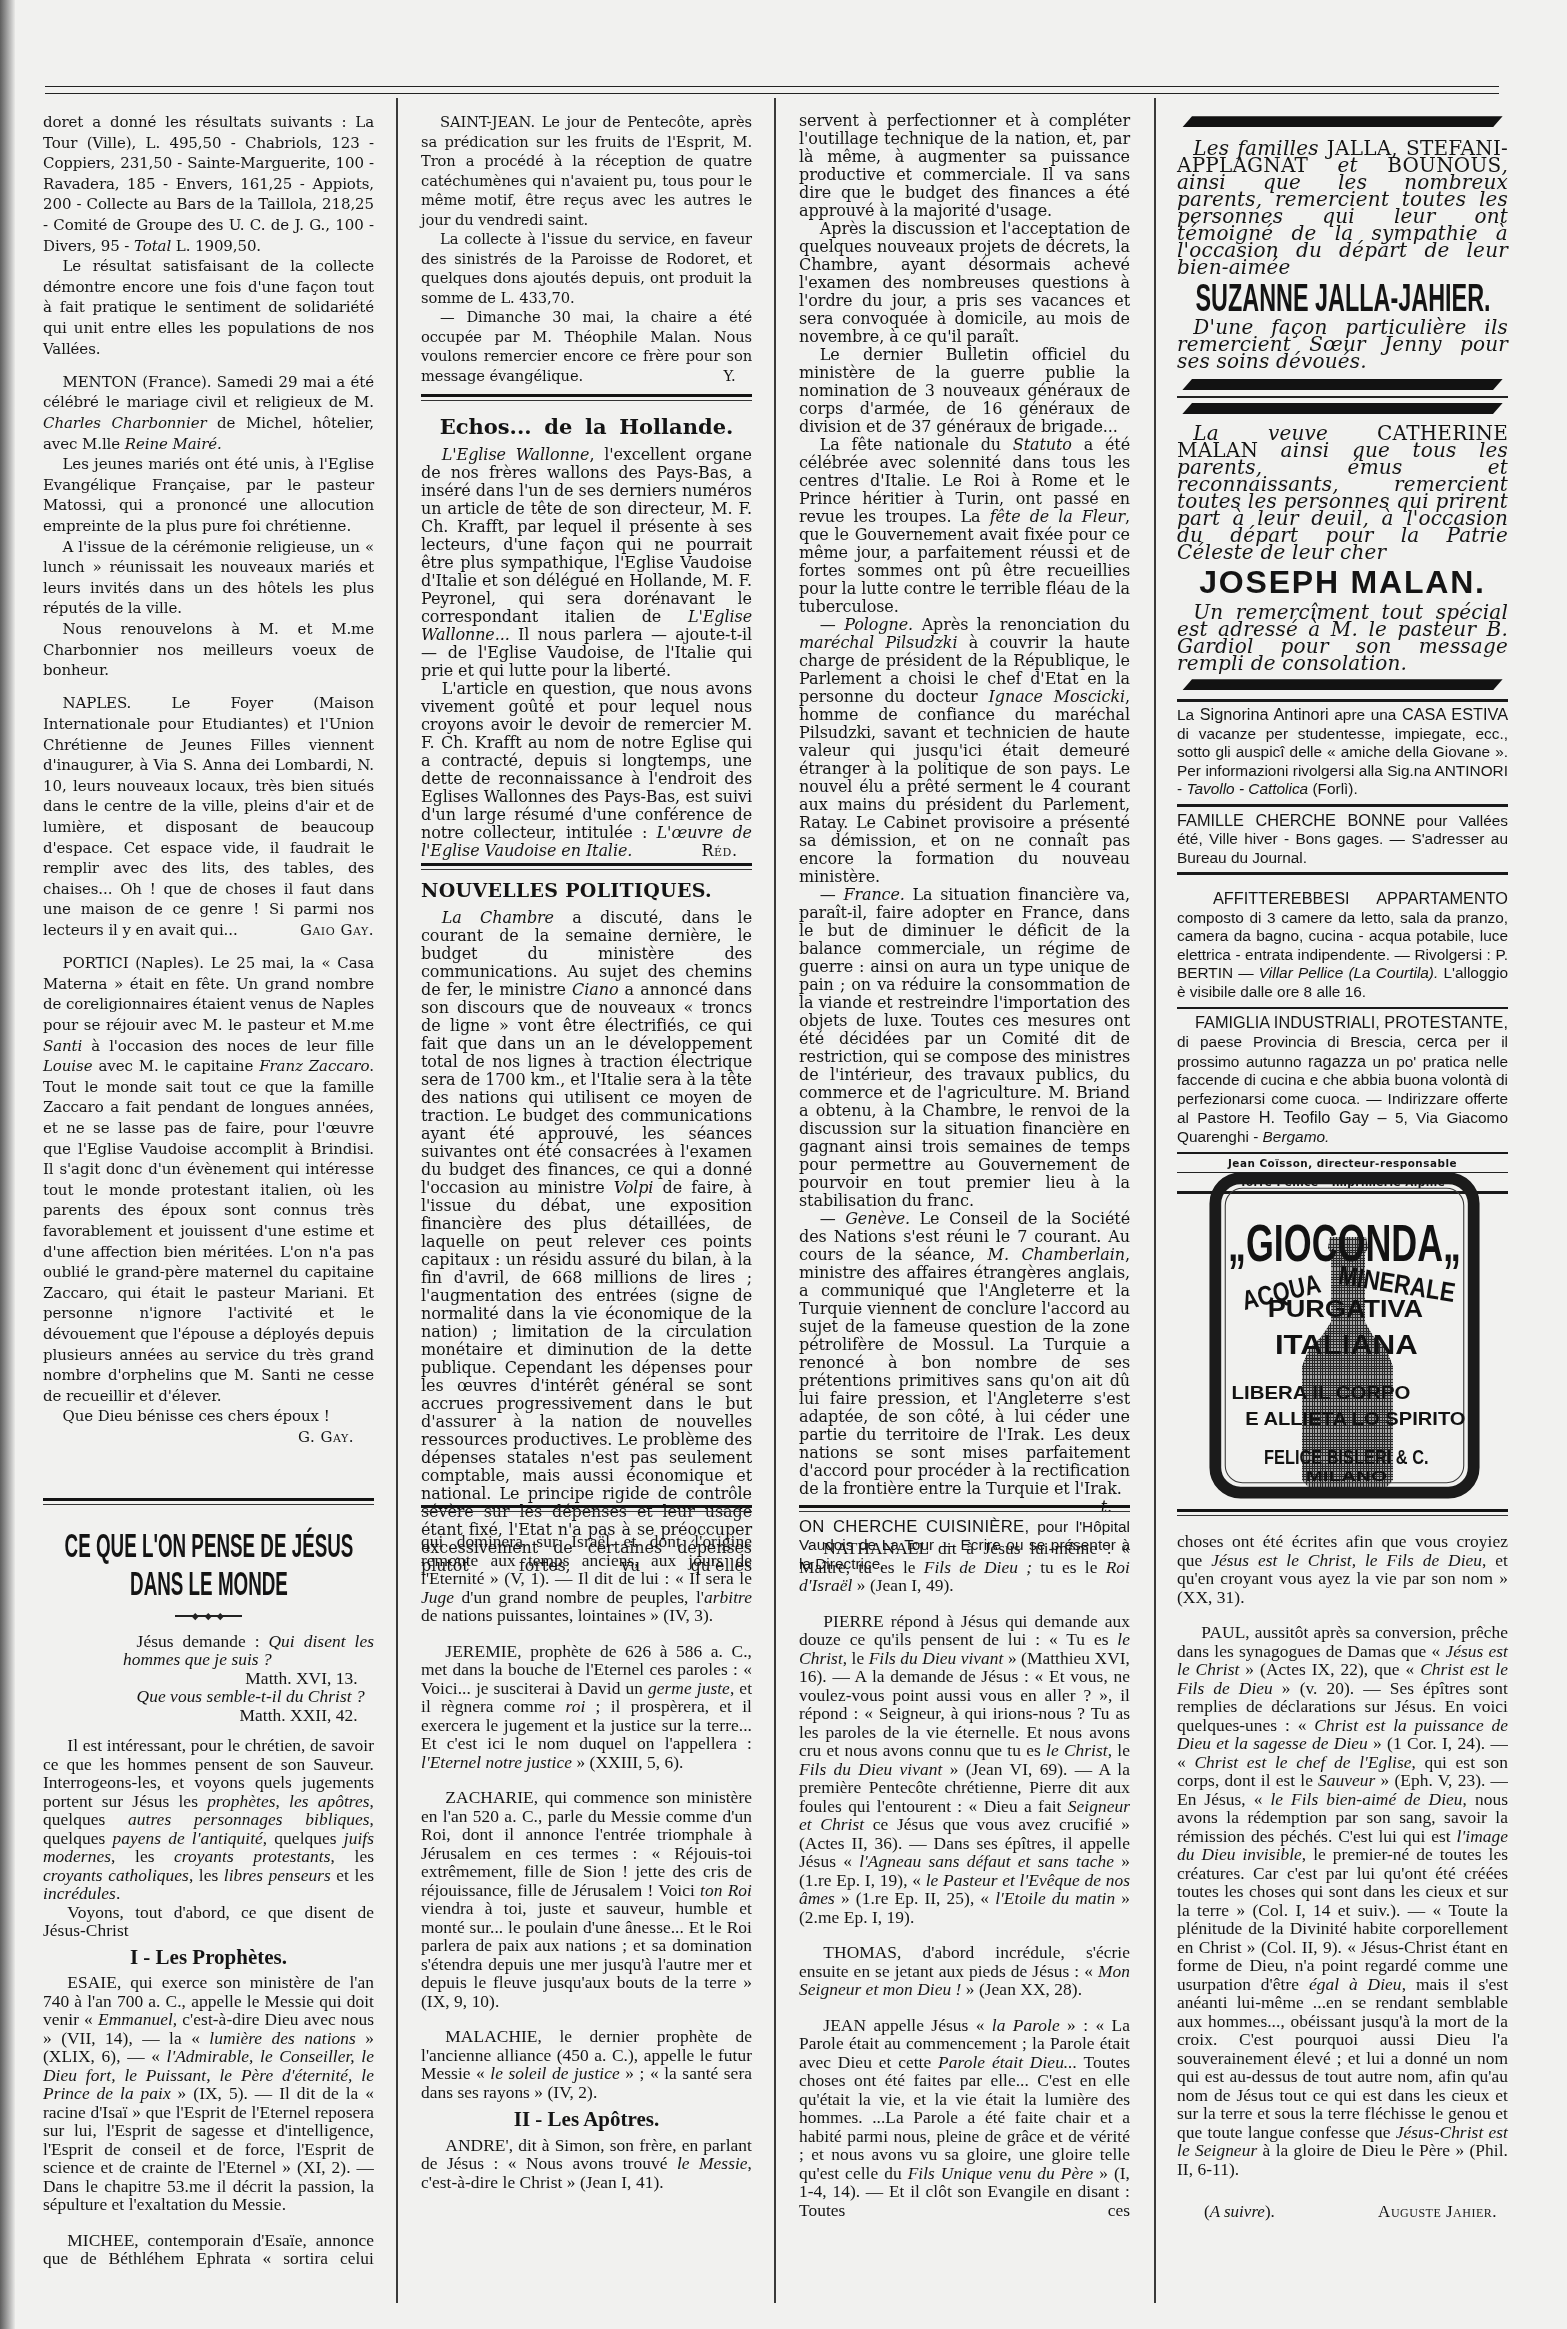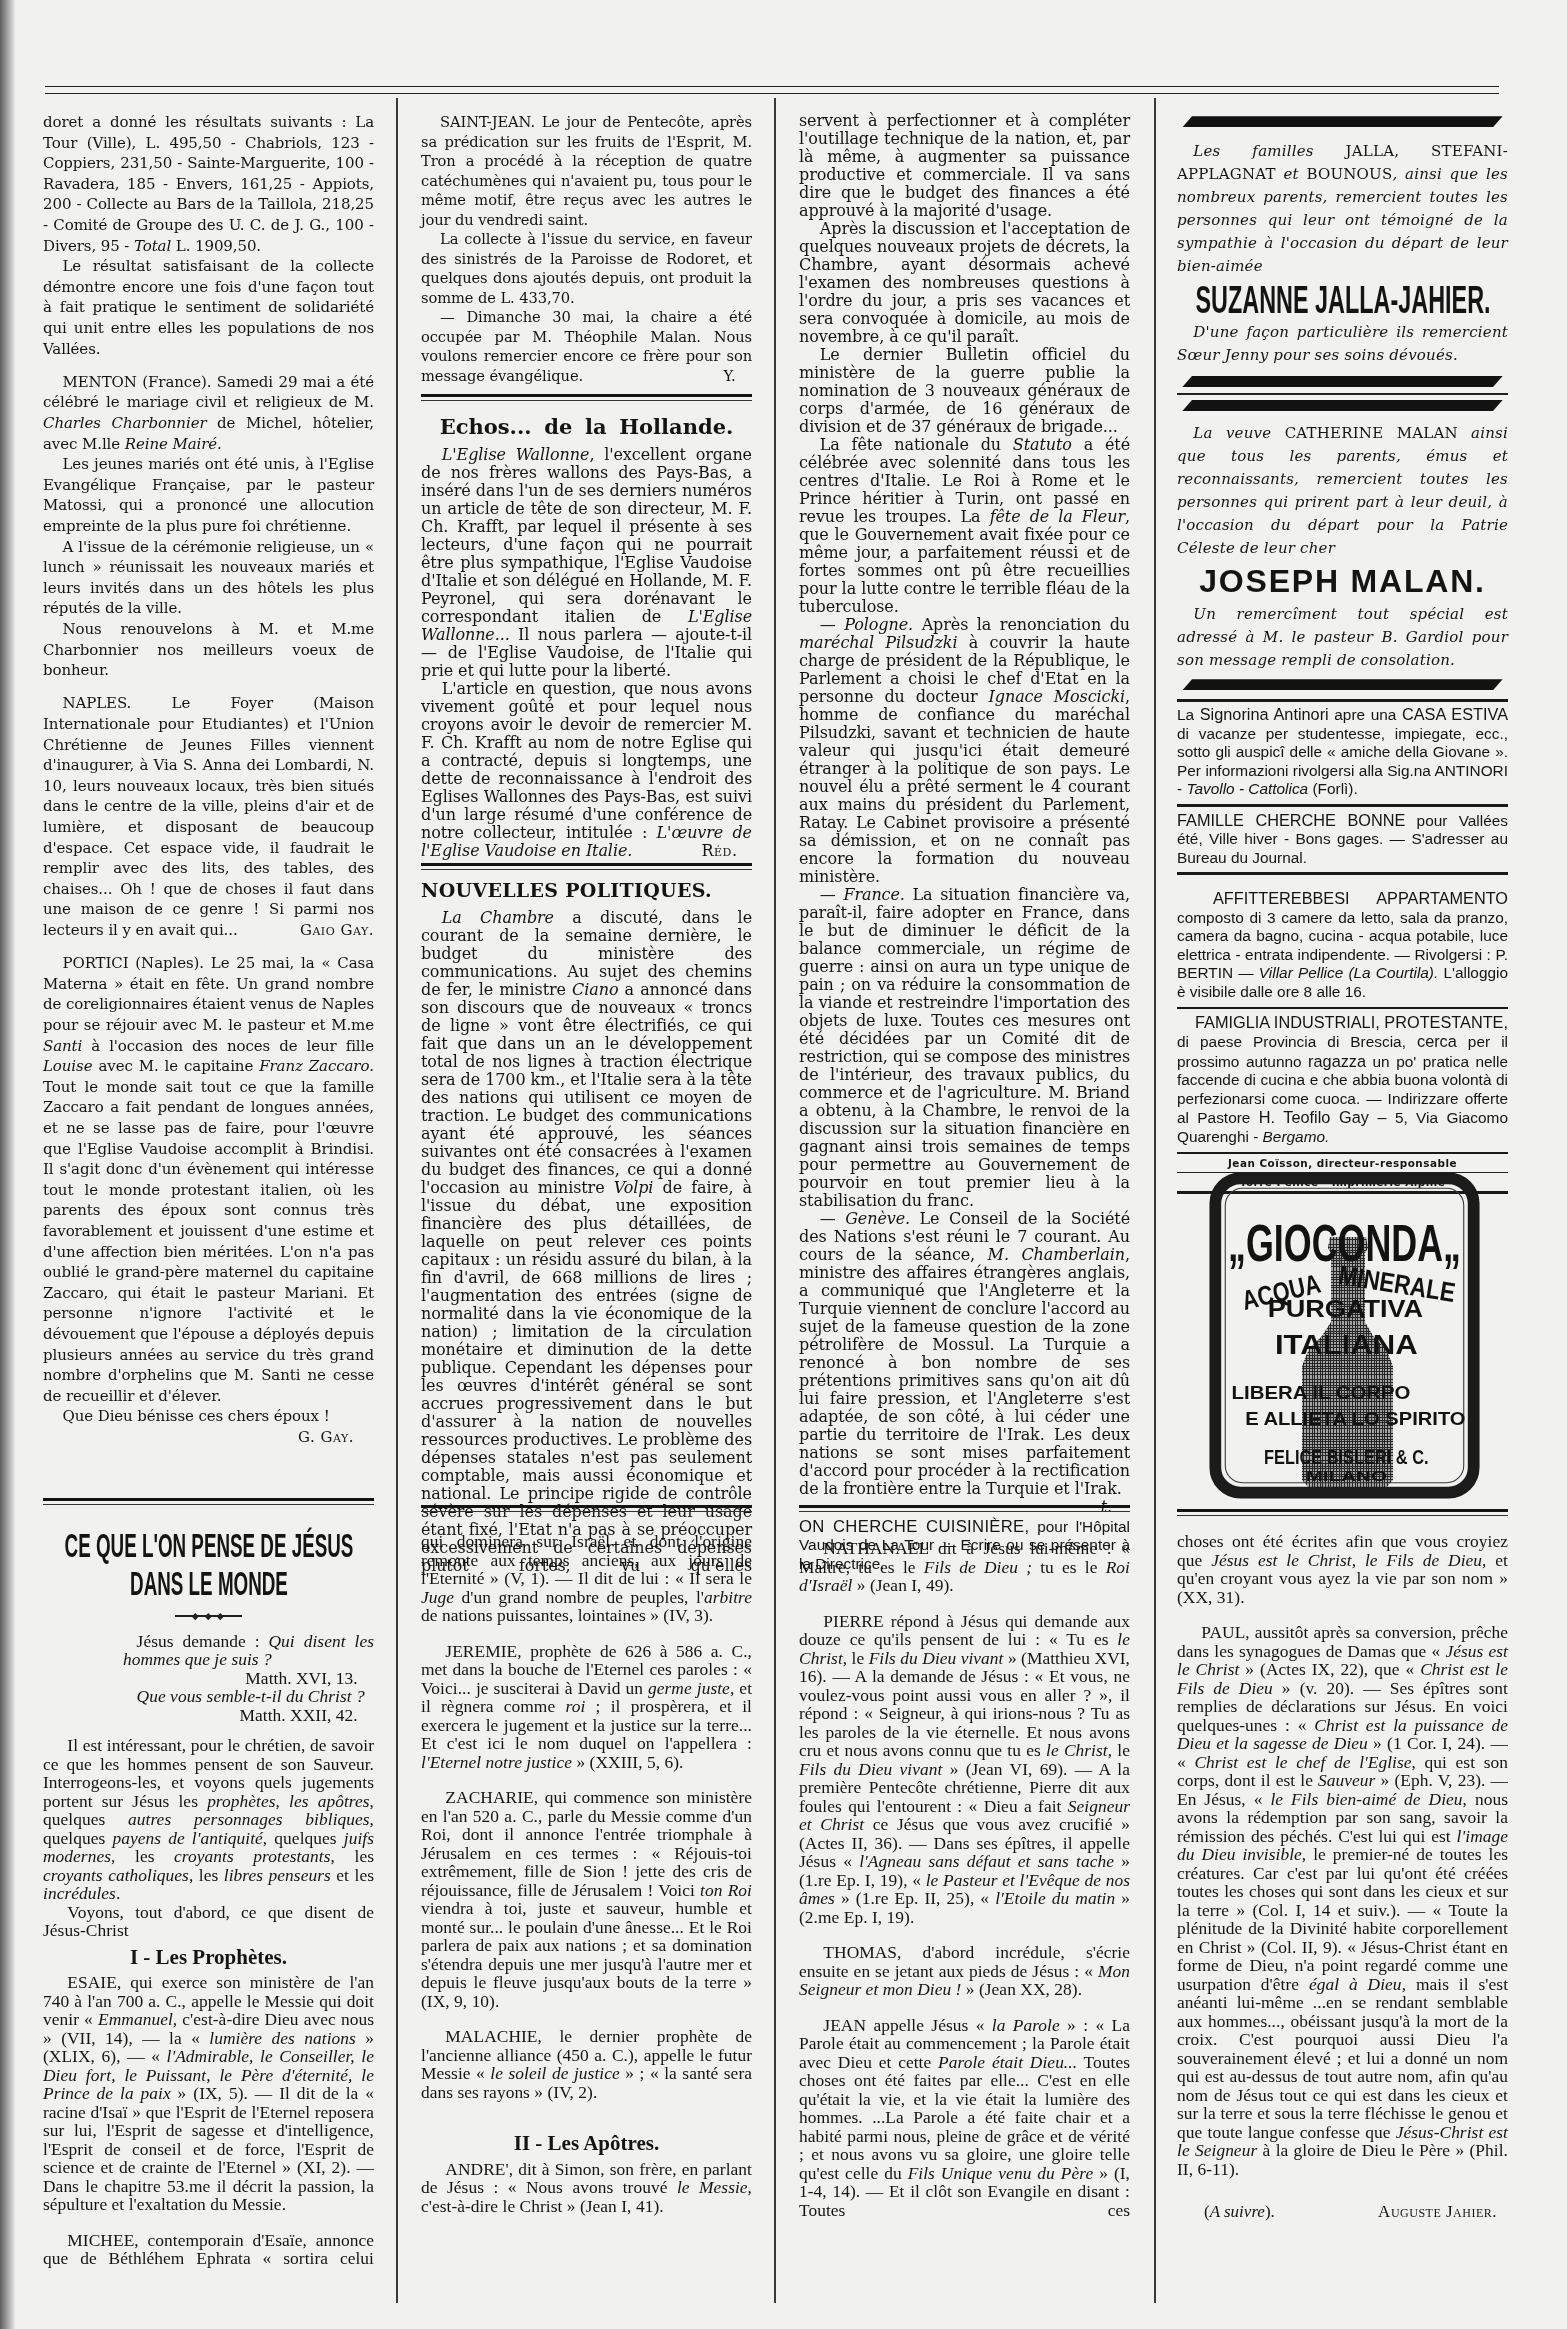--- a/index.html
+++ b/index.html
@@ -20,21 +20,21 @@
 .t-sj p{font-size:14.7px;line-height:19.5px;letter-spacing:-0.1px;text-indent:1.3em}
 .t-md p{font-size:16px;line-height:18px;letter-spacing:-0.1px;text-indent:1.3em}
 .gap{height:12.7px}
 .rule-oxford{height:7.2px;border-top:3.6px solid #141414;border-bottom:0.9px solid #333}
 .echos-title{font:bold 21px/1 "DejaVu Serif",serif;word-spacing:5.4px;text-align:center;margin:14.5px 0 9px}
 .pol-title{font:bold 19px/1 "DejaVu Serif",serif;letter-spacing:0.3px;text-align:left;margin:11px 0 8.1px}
 .ad-cuis p{font:15.4px/18.5px "Liberation Sans",sans-serif;text-indent:0}
 .ad-cuis .run-b{font-size:16.7px;letter-spacing:0.3px}
 
 .mbar{height:11px;background:#121212;clip-path:polygon(3% 0,100% 0,97% 100%,0 100%);margin:0 5.4px}
-.notice p{font-style:italic;font-size:15px;line-height:23px;letter-spacing:0.2px;text-indent:16.3px}
+.notice p{font-style:italic;font-size:20px;line-height:17px;letter-spacing:0.2px;text-indent:16.3px}
 .name-wrap{position:relative;height:43px}
 .name-suz{position:absolute;left:50%;top:1.8px;white-space:nowrap;font:bold 39px/1 "Liberation Sans",sans-serif;transform:translateX(-50%) scaleX(.6)}
 .name-jos{position:absolute;left:50%;top:5.4px;white-space:nowrap;font:bold 32px/1 "Liberation Sans",sans-serif;letter-spacing:1.8px;transform:translateX(-50%)}
 .thin-rule{height:1.4px;background:#222}
 .bar-rule{height:2.7px;background:#1a1a1a}
 .ad p{font:15.4px/18.5px "Liberation Sans",sans-serif;text-indent:0}
 .ad .run-b{font-size:16.3px}
 .ad.ind1 p{text-indent:36px}
 .ad.ind2 p{text-indent:18px}
 .imprint{font:bold 10.4px/1 "DejaVu Sans",sans-serif;text-align:center;letter-spacing:0.5px;padding:3.6px 0}
@@ -210,21 +210,21 @@
 
 <div class="col b-txt" style="left:421px;top:1505px">
   <div class="rule-oxford"></div>
   <p class="cont" style="margin-top:20px">qui dominera sur Israël et dont l'origine remonte aux temps anciens, aux jours de l'Eternité » (V, 1). — Il dit de lui : « Il sera le <span class="run-i">Juge</span> d'un grand nombre de peuples, l'<span class="run-i">arbitre</span> de nations puissantes, lointaines » (IV, 3).</p>
   <div class="gap-b"></div>
   <p>JEREMIE, prophète de 626 à 586 a. C., met dans la bouche de l'Eternel ces paroles : « Voici... je susciterai à David un <span class="run-i">germe juste</span>, et il règnera comme <span class="run-i">roi</span> ; il prospèrera, et il exercera le jugement et la justice sur la terre... Et c'est ici le nom duquel on l'appellera : <span class="run-i">l'Eternel notre justice</span> » (XXIII, 5, 6).</p>
   <div class="gap-b"></div>
   <p>ZACHARIE, qui commence son ministère en l'an 520 a. C., parle du Messie comme d'un Roi, dont il annonce l'entrée triomphale à Jérusalem en ces termes : « Réjouis-toi extrêmement, fille de Sion ! jette des cris de réjouissance, fille de Jérusalem ! Voici <span class="run-i">ton Roi</span> viendra à toi, juste et sauveur, humble et monté sur... le poulain d'une ânesse... Et le Roi parlera de paix aux nations ; et sa domination s'étendra depuis une mer jusqu'à l'autre mer et depuis le fleuve jusqu'aux bouts de la terre » (IX, 9, 10).</p>
   <div class="gap-b"></div>
   <p>MALACHIE, le dernier prophète de l'ancienne alliance (450 a. C.), appelle le futur Messie « <span class="run-i">le soleil de justice</span> » ; « la santé sera dans ses rayons » (IV, 2).</p>
-  <h3 class="sec-title" style="margin-top:32px">II - Les Apôtres.</h3>
+  <h3 class="sec-title" style="margin-top:8px">II - Les Apôtres.</h3>
   <p>ANDRE', dit à Simon, son frère, en parlant de Jésus : « Nous avons trouvé <span class="run-i">le Messie</span>, c'est-à-dire le Christ » (Jean I, 41).</p>
 </div>
 
 <div class="col b-txt" style="left:799px;top:1505px">
   <div class="rule-oxford"></div>
   <p style="margin-top:27px">NATHANAEL dit à Jésus lui-même : « Maître, tu es le <span class="run-i">Fils de Dieu ;</span> tu es le <span class="run-i">Roi d'Israël</span> » (Jean I, 49).</p>
   <div class="gap-b"></div>
   <p>PIERRE répond à Jésus qui demande aux douze ce qu'ils pensent de lui : « Tu es <span class="run-i">le Christ</span>, le <span class="run-i">Fils du Dieu vivant</span> » (Matthieu XVI, 16). — A la demande de Jésus : « Et vous, ne voulez-vous point aussi vous en aller ? », il répond : « Seigneur, à qui irions-nous ? Tu as les paroles de la vie éternelle. Et nous avons cru et nous avons connu que tu es <span class="run-i">le Christ</span>, le <span class="run-i">Fils du Dieu vivant</span> » (Jean VI, 69). — A la première Pentecôte chrétienne, Pierre dit aux foules qui l'entourent : « Dieu a fait <span class="run-i">Seigneur et Christ</span> ce Jésus que vous avez crucifié » (Actes II, 36). — Dans ses épîtres, il appelle Jésus « <span class="run-i">l'Agneau sans défaut et sans tache</span> » (1.re Ep. I, 19), « <span class="run-i">le Pasteur et l'Evêque de nos âmes</span> » (1.re Ep. II, 25), « <span class="run-i">l'Etoile du matin</span> » (2.me Ep. I, 19).</p>
   <div class="gap-b"></div>
   <p>THOMAS, d'abord incrédule, s'écrie ensuite en se jetant aux pieds de Jésus : « <span class="run-i">Mon Seigneur et mon Dieu !</span> » (Jean XX, 28).</p>

